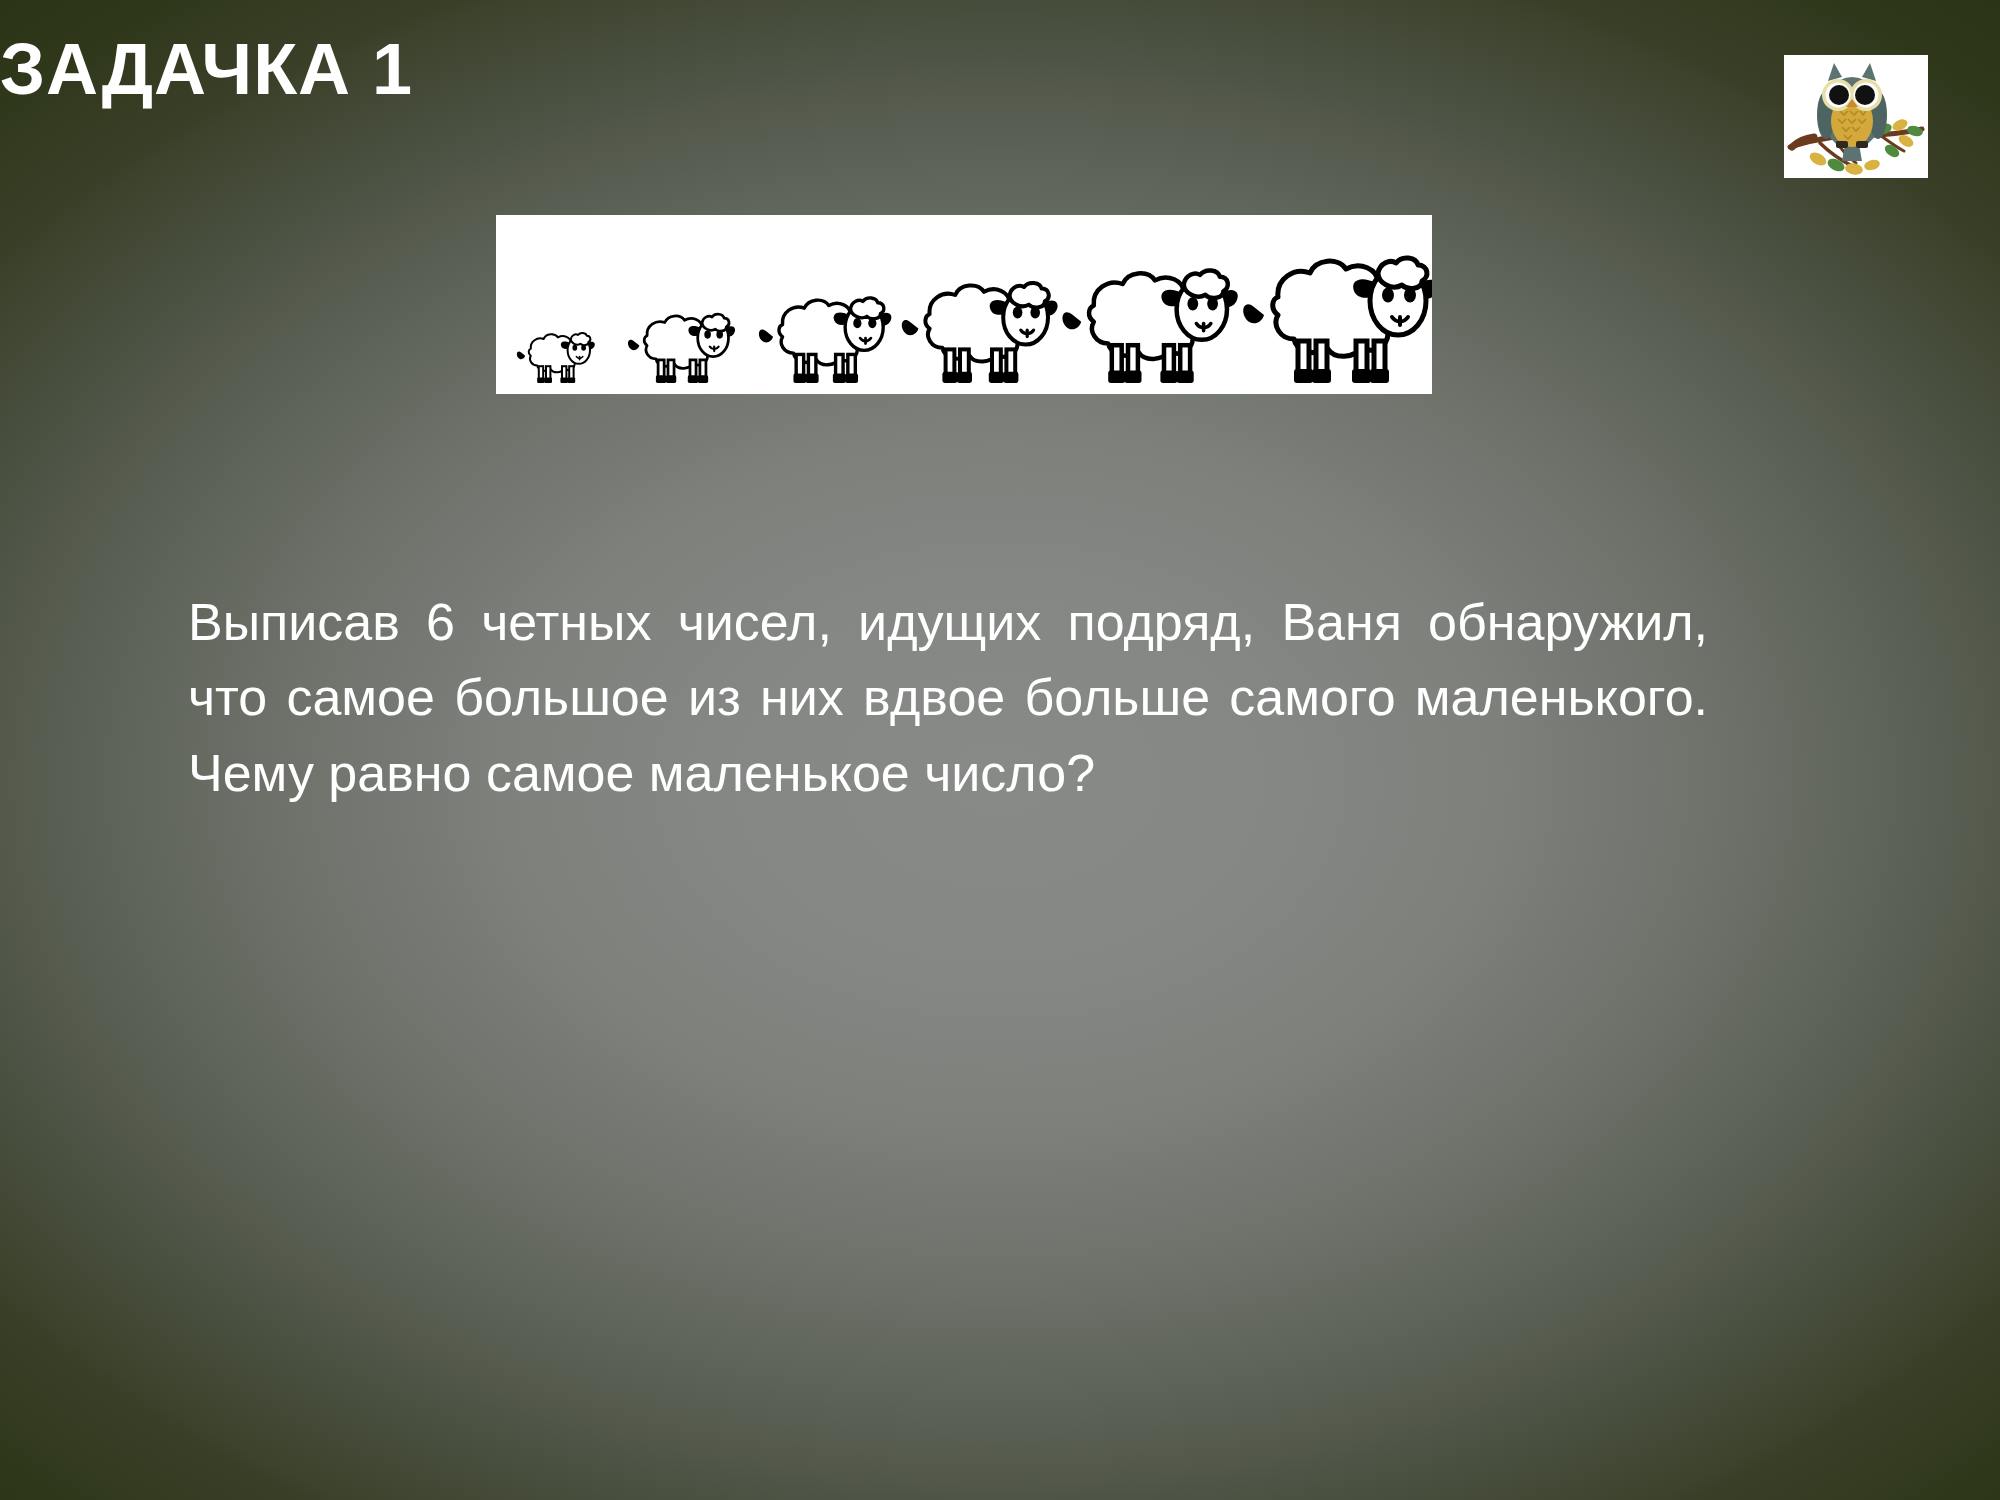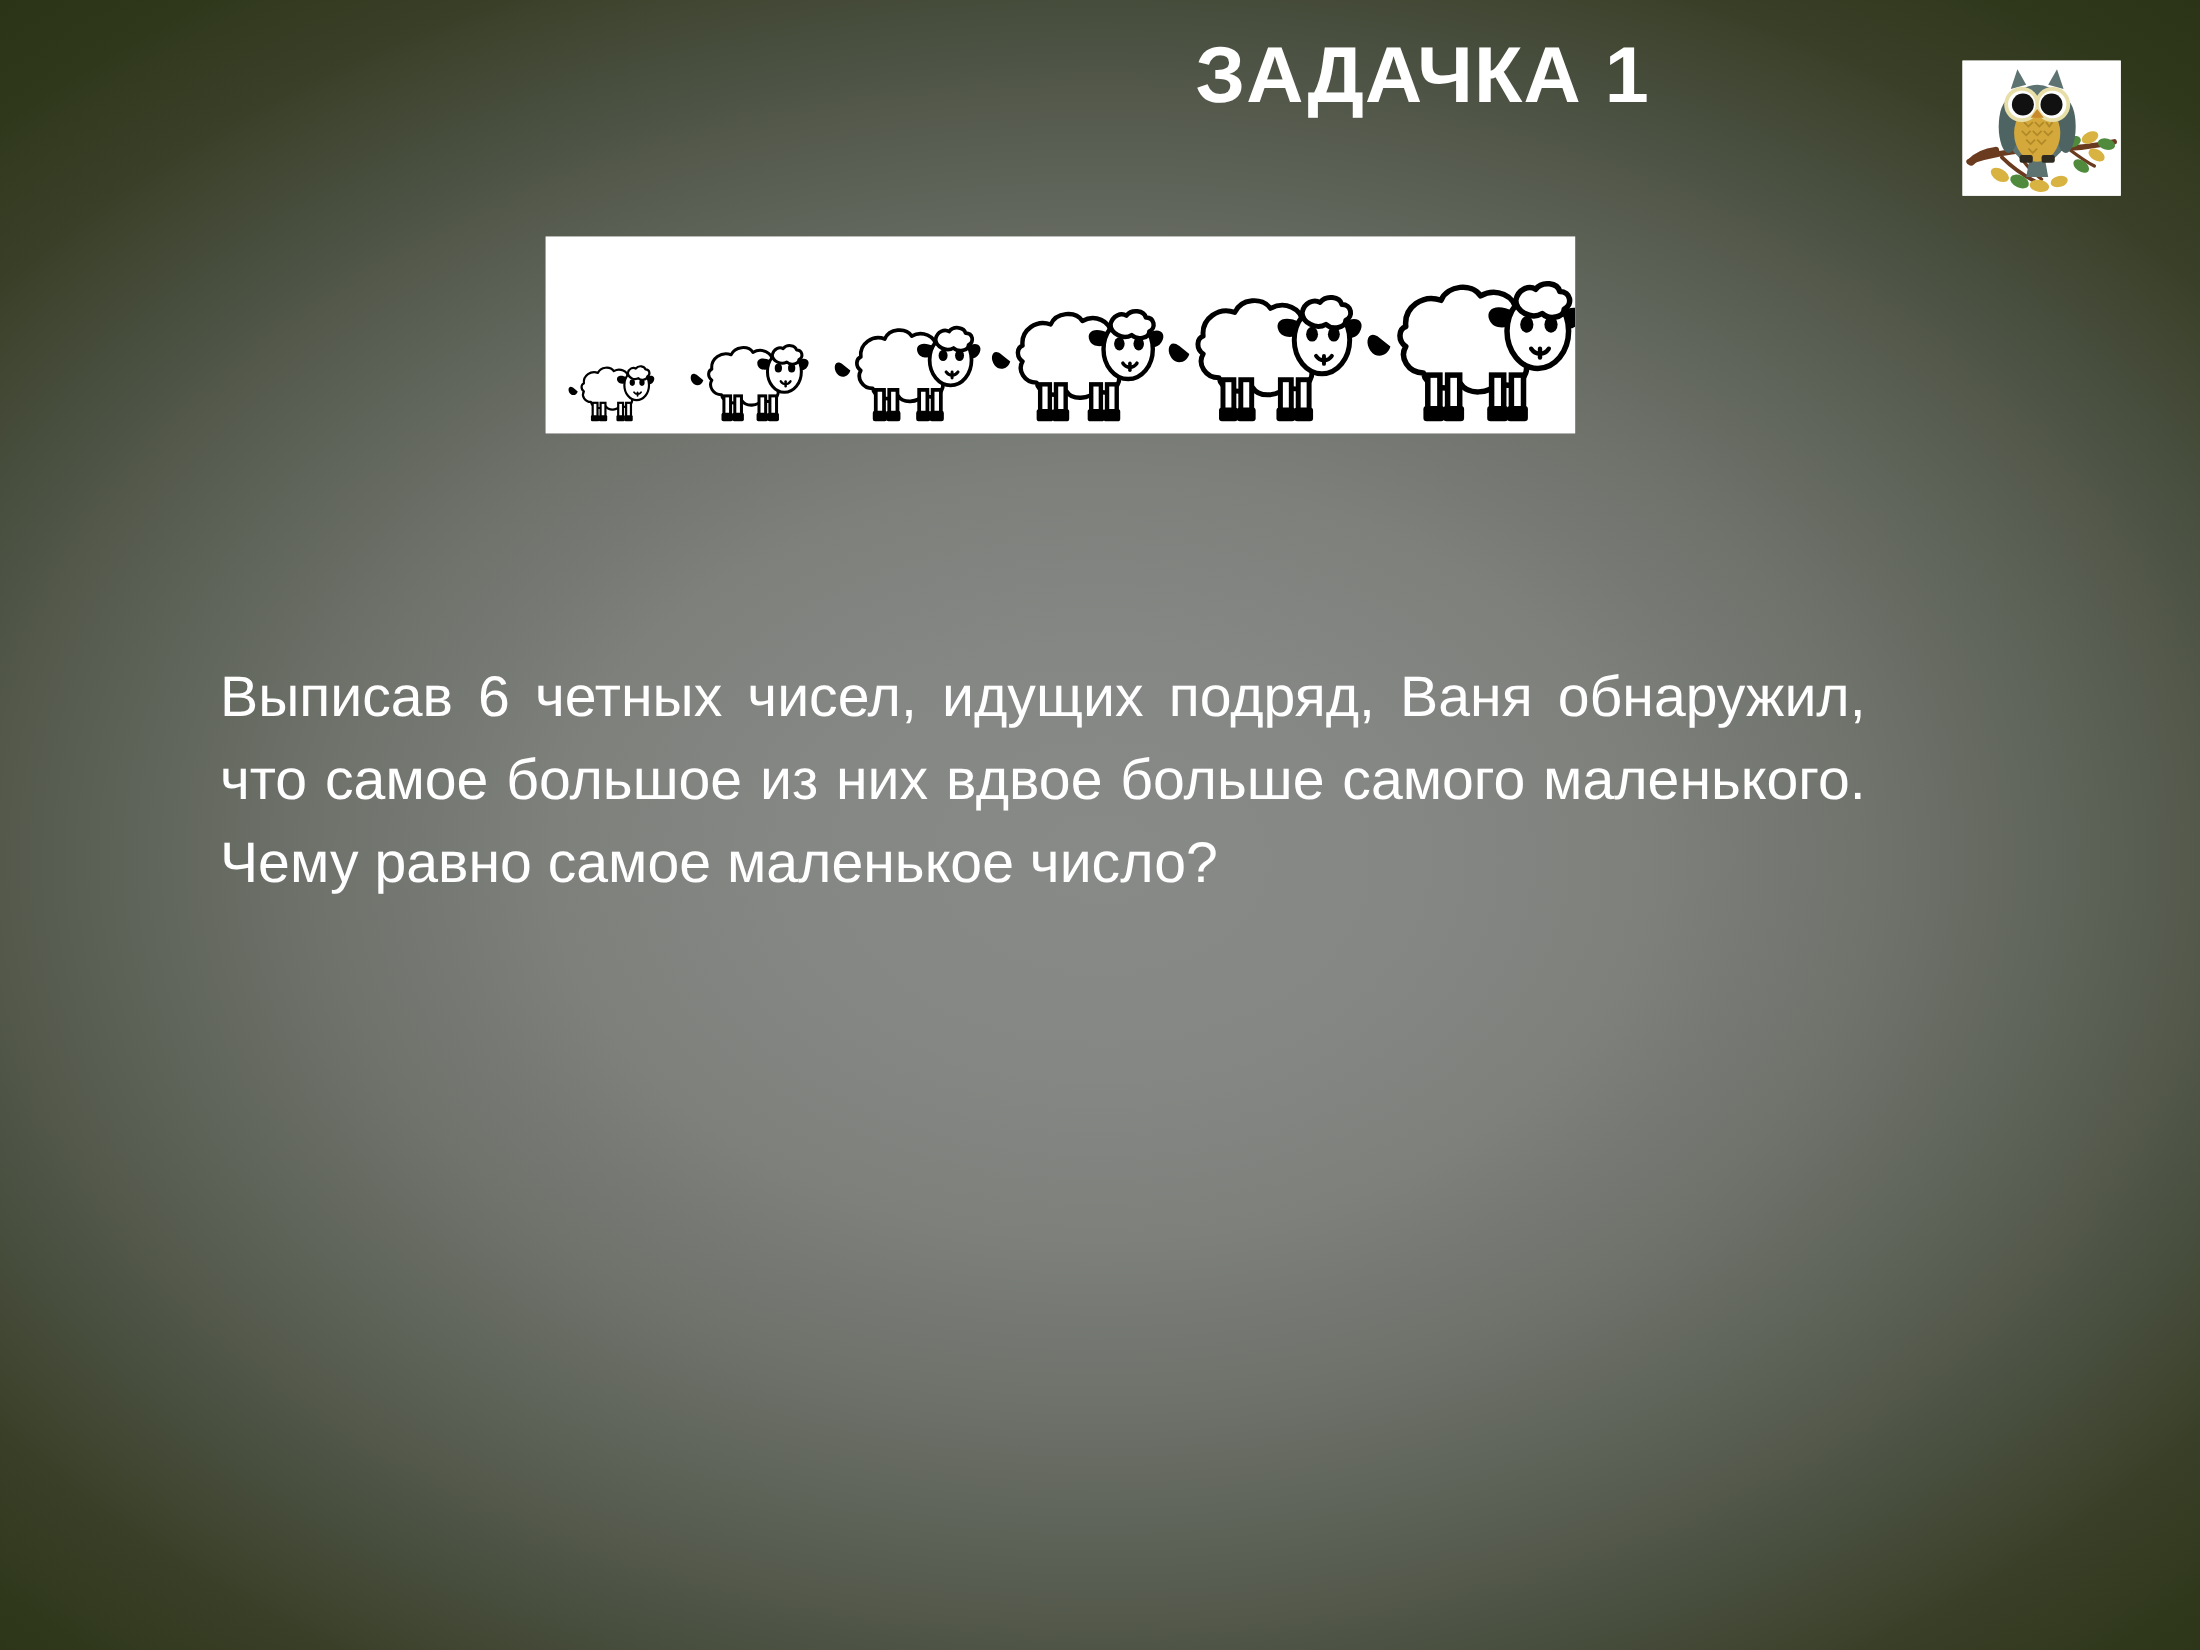--- a/index.html
+++ b/index.html
@@ -32,21 +32,21 @@
         #2a3215 100%);
     overflow: hidden;
   }
 
   
   #title {
     position: absolute;
     left: 0;
     top: 30px;
     width: 1500px;
-    text-align: right;
+    text-align: left;
     color: #ffffff;
     font-size: 72px;
     font-weight: bold;
     letter-spacing: 1px;
     line-height: 1.1;
     white-space: nowrap;
   }
 
   
   #owl-logo {
@@ -77,21 +77,21 @@
     left: 188px;
     top: 585px;
     width: 1520px;
     color: #ffffff;
     font-size: 52px;
     line-height: 1.45;
     text-align: justify;
     text-align-last: left;
     font-weight: normal;
   }
-  #body-text .para { margin: 12px; }
+  #body-text .para { margin: 0; }
 </style>
 </head>
 <body>
 
 <div id="slide">
 
   <div id="title">ЗАДАЧКА 1</div>
 
   <div id="owl-logo">
     <svg viewBox="0 0 144 123" xmlns="http://www.w3.org/2000/svg">

